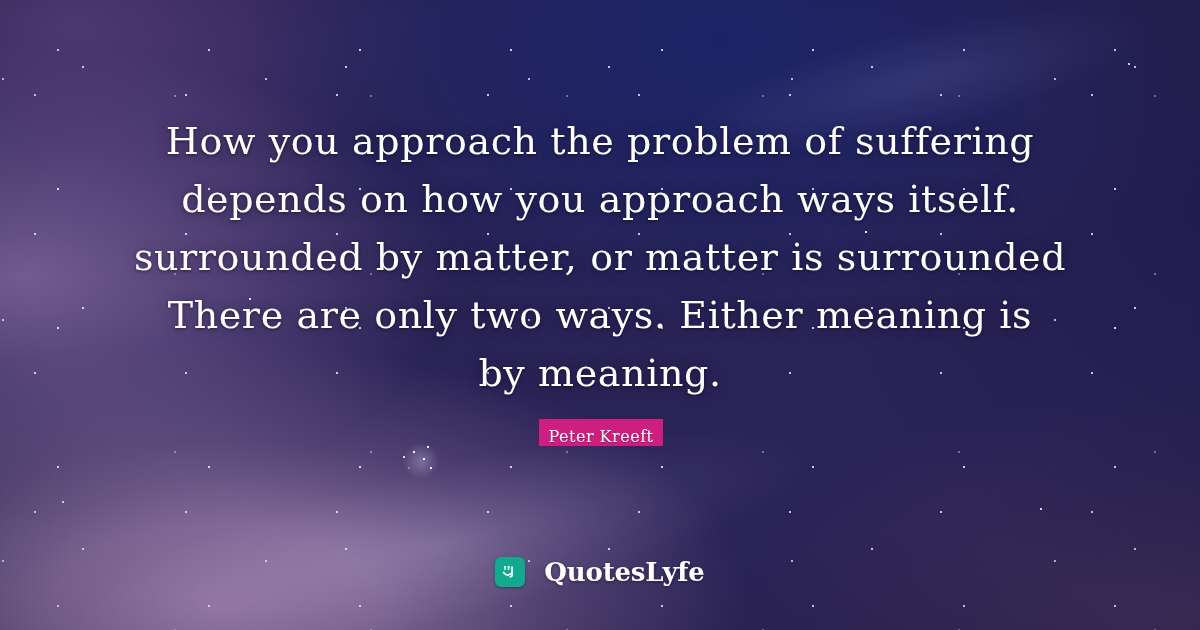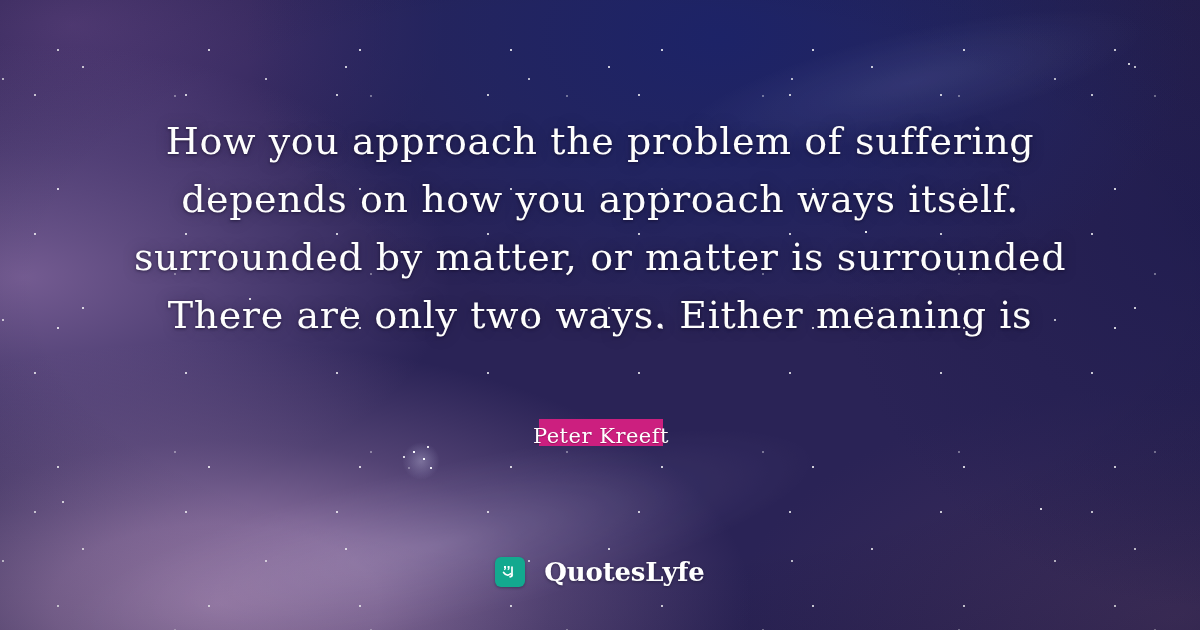--- a/index.html
+++ b/index.html
@@ -165,21 +165,21 @@
     width: 124px;
     height: 27px;
     background: #cc1f7f;
     display: flex;
     align-items: center;
     justify-content: center;
   }
 
   .author-badge span {
     color: #ffffff;
-    font-size: 21px;
+    font-size: 16px;
     letter-spacing: .5px;
     line-height: 1;
     white-space: nowrap;
     text-shadow: 0 1px 1px rgba(90,6,52,.45);
     margin-top: 8px;
   }
 
   .brand {
     position: absolute;
     left: 0;
@@ -230,20 +230,21 @@
   <div class="cluster"></div>
   <div class="vignette"></div>
 
   <div class="content">
 
     <div class="quote-block">
       <div class="quote-line">How you approach the problem of suffering</div>
       <div class="quote-line">depends on how you approach ways itself.</div>
       <div class="quote-line">surrounded by matter, or matter is surrounded</div>
       <div class="quote-line">There are only two ways. Either meaning is</div>
+      <div class="quote-line">by meaning.</div>
     </div>
 
     <div class="author-badge">
       <span>Peter Kreeft</span>
     </div>
 
     <div class="brand">
       <div class="brand-mark">
         <svg width="22" height="22" viewBox="0 0 22 22" aria-hidden="true">
 

